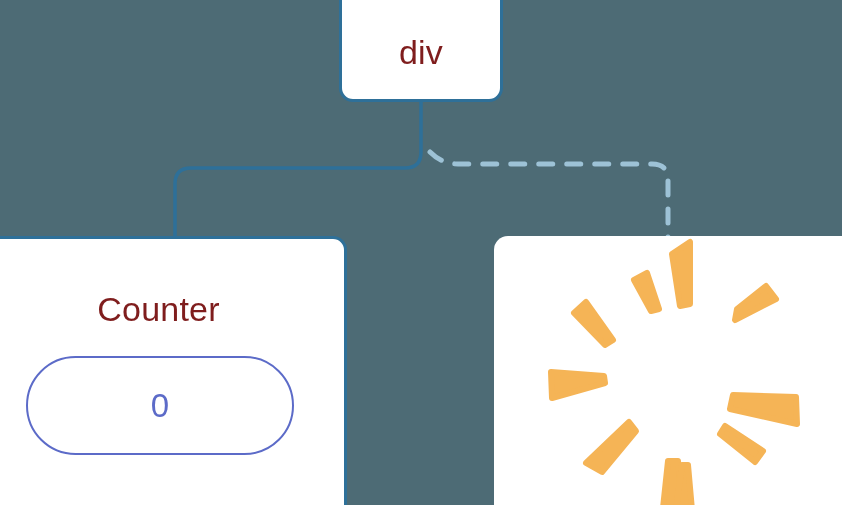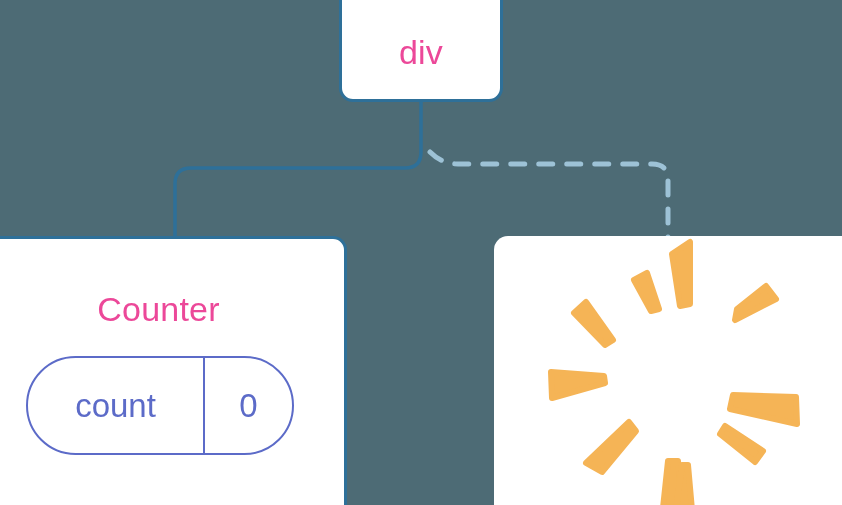--- a/index.html
+++ b/index.html
@@ -56,21 +56,21 @@
     width: 366px;
     height: 290px;
     border: none;
     border-radius: 14px;
   }
 
   .node-label {
     position: absolute;
     width: 100%;
     text-align: center;
-    color: #ec4899;
+    color: #7f1d1d;
     font-weight: 400;
     letter-spacing: .2px;
     user-select: none;
   }
   #div-label {
     top: 48px;
     font-size: 34px;
   }
   #counter-label {
     top: 51px;
@@ -143,21 +143,20 @@
   </svg>
 
   <div class="node" id="node-div">
     <div class="node-label" id="div-label">div</div>
   </div>
 
   <div class="node" id="node-counter">
     <div class="node-label" id="counter-label">Counter</div>
 
     <div class="pill">
-      <div class="pill-key">count</div>
       <div class="pill-value">0</div>
     </div>
   </div>
 
   <div class="node" id="node-sparkle">
     <svg class="sparkle-wrap" id="sparkle-svg" viewBox="0 0 366 290" xmlns="http://www.w3.org/2000/svg">
 
     <polygon points="178,18 196,6 196,68 186,70" fill="#f5b456" stroke="#f5b456" stroke-width="6" stroke-linejoin="round"></polygon>
         <polygon points="140,44 153,37 165,73 157,75" fill="#f5b456" stroke="#f5b456" stroke-width="6" stroke-linejoin="round"></polygon>
         <polygon points="243,73 272,50 282,63 241,84" fill="#f5b456" stroke="#f5b456" stroke-width="6" stroke-linejoin="round"></polygon>

